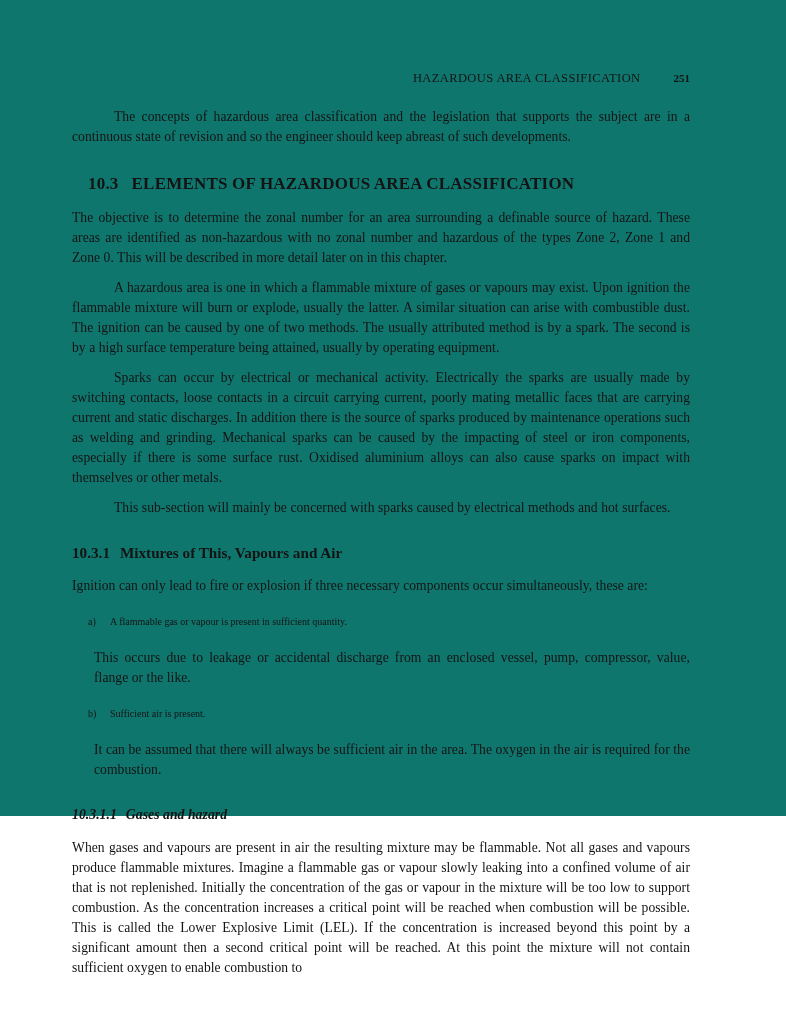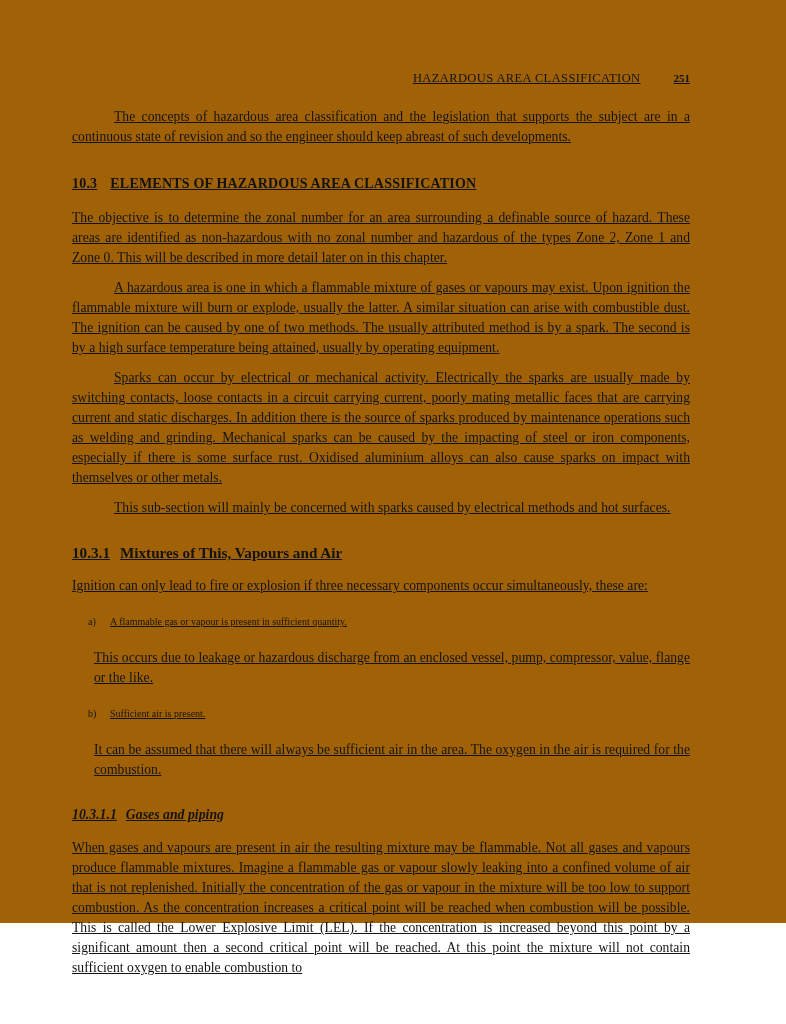--- a/index.html
+++ b/index.html
@@ -10,24 +10,23 @@
   body {
     width: 786px;
     height: 1024px;
     overflow: hidden;
     font-family: "Liberation Serif", serif;
     color: #131313;
   }
   .page {
     box-sizing: border-box;
     width: 786px;
-    height: 923px;
+    height: 816px;
     padding: 71px 96px 0 72px;
-    background: #a16207;
-    text-decoration: underline;
+    background: #0f766e;
   }
   
   .running-header {
     display: flex;
     justify-content: flex-end;
     align-items: baseline;
     font-size: 12.5px;
     line-height: 15px;
     margin-bottom: 21px;
   }
@@ -44,22 +43,22 @@
     margin: 0;
     font-size: 13.6px;
     line-height: 20px;
     text-align: justify;
     letter-spacing: 0.05px;
   }
   .indent { text-indent: 42px; }
   .pgap   { margin-top: 10px; }
   
   .h1 {
-    margin: 27px 0 14px 0;
-    font-size: 14px;
+    margin: 27px 0 14px 16px;
+    font-size: 17px;
     line-height: 20px;
     font-weight: bold;
     letter-spacing: 0.2px;
   }
   .h1 .hnum { margin-right: 13px; }
   .h2 {
     margin: 25px 0 14px 0;
     font-size: 15.2px;
     line-height: 19px;
     font-weight: bold;
@@ -120,32 +119,32 @@
   <h2 class="h2">
     <span class="hnum">10.3.1</span><span class="htitle">Mixtures of This, Vapours and Air</span>
   </h2>
 
   <p class="para">Ignition can only lead to fire or explosion if three necessary components occur simultaneously, these are:</p>
 
   <div class="abc-list">
 
     <div class="list-item">
       <p class="li-head"><span class="li-label">a)</span><span>A flammable gas or vapour is present in sufficient quantity.</span></p>
-      <p class="li-detail">This occurs due to leakage or hazardous discharge from an enclosed vessel, pump, compressor, value, flange or the like.</p>
+      <p class="li-detail">This occurs due to leakage or accidental discharge from an enclosed vessel, pump, compressor, value, flange or the like.</p>
     </div>
 
     <div class="list-item">
       <p class="li-head"><span class="li-label">b)</span><span>Sufficient air is present.</span></p>
       <p class="li-detail">It can be assumed that there will always be sufficient air in the area. The oxygen in the air is required for the combustion.</p>
     </div>
 
     <div class="list-item">
     </div>
 
   </div>
 
   <h3 class="h3">
-    <span class="hnum">10.3.1.1</span><span class="htitle">Gases and piping</span>
+    <span class="hnum">10.3.1.1</span><span class="htitle">Gases and hazard</span>
   </h3>
 
   <p class="para">When gases and vapours are present in air the resulting mixture may be flammable. Not all gases and vapours produce flammable mixtures. Imagine a flammable gas or vapour slowly leaking into a confined volume of air that is not replenished. Initially the concentration of the gas or vapour in the mixture will be too low to support combustion. As the concentration increases a critical point will be reached when combustion will be possible. This is called the Lower Explosive Limit (LEL). If the concentration is increased beyond this point by a significant amount then a second critical point will be reached. At this point the mixture will not contain sufficient oxygen to enable combustion to</p>
 
 </div>
 
 </body></html>

